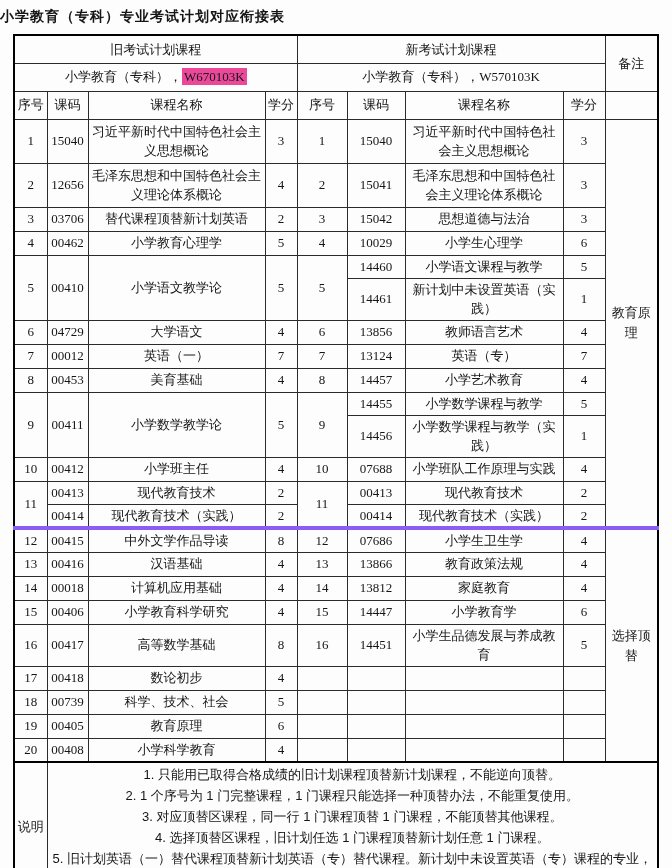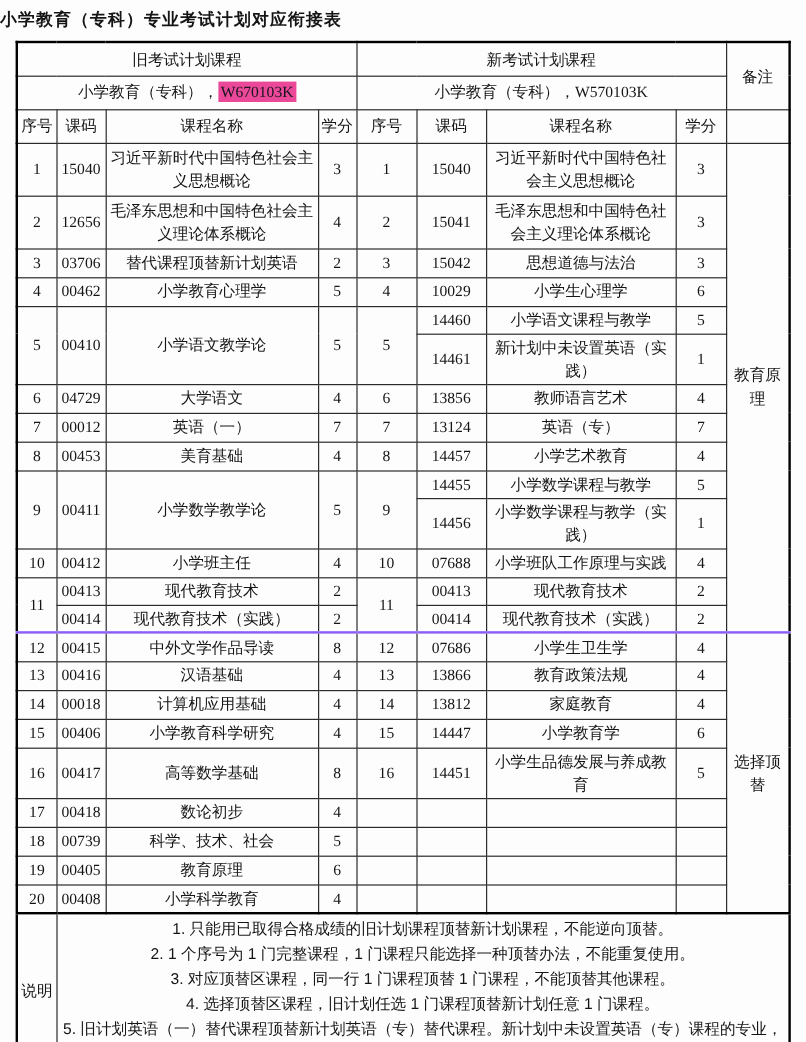--- a/index.html
+++ b/index.html
@@ -46,21 +46,21 @@
   .hl{
     padding:1px 2px;
     color:#14141c;
   }
   
   tr.hh{height:28px;}
   tr.rt{height:44px;}   
   tr.r1{height:24px;}   
   tr.rs{height:23px;}   
   
-  tr.sect td{border-top:2px solid #8b5cf6;}
+  tr.sect td{border-top:4px solid #8b5cf6;}
   tr.notes-row td{border-top:2px solid #000;}
   .remark-cell{
     font-family:"Liberation Sans","DejaVu Sans",sans-serif;
     word-break:break-all;
     line-height:2.1;
     padding:0 11px;
   }
   .notes-label{
     font-family:"Liberation Sans","DejaVu Sans",sans-serif;
     word-break:break-all;

